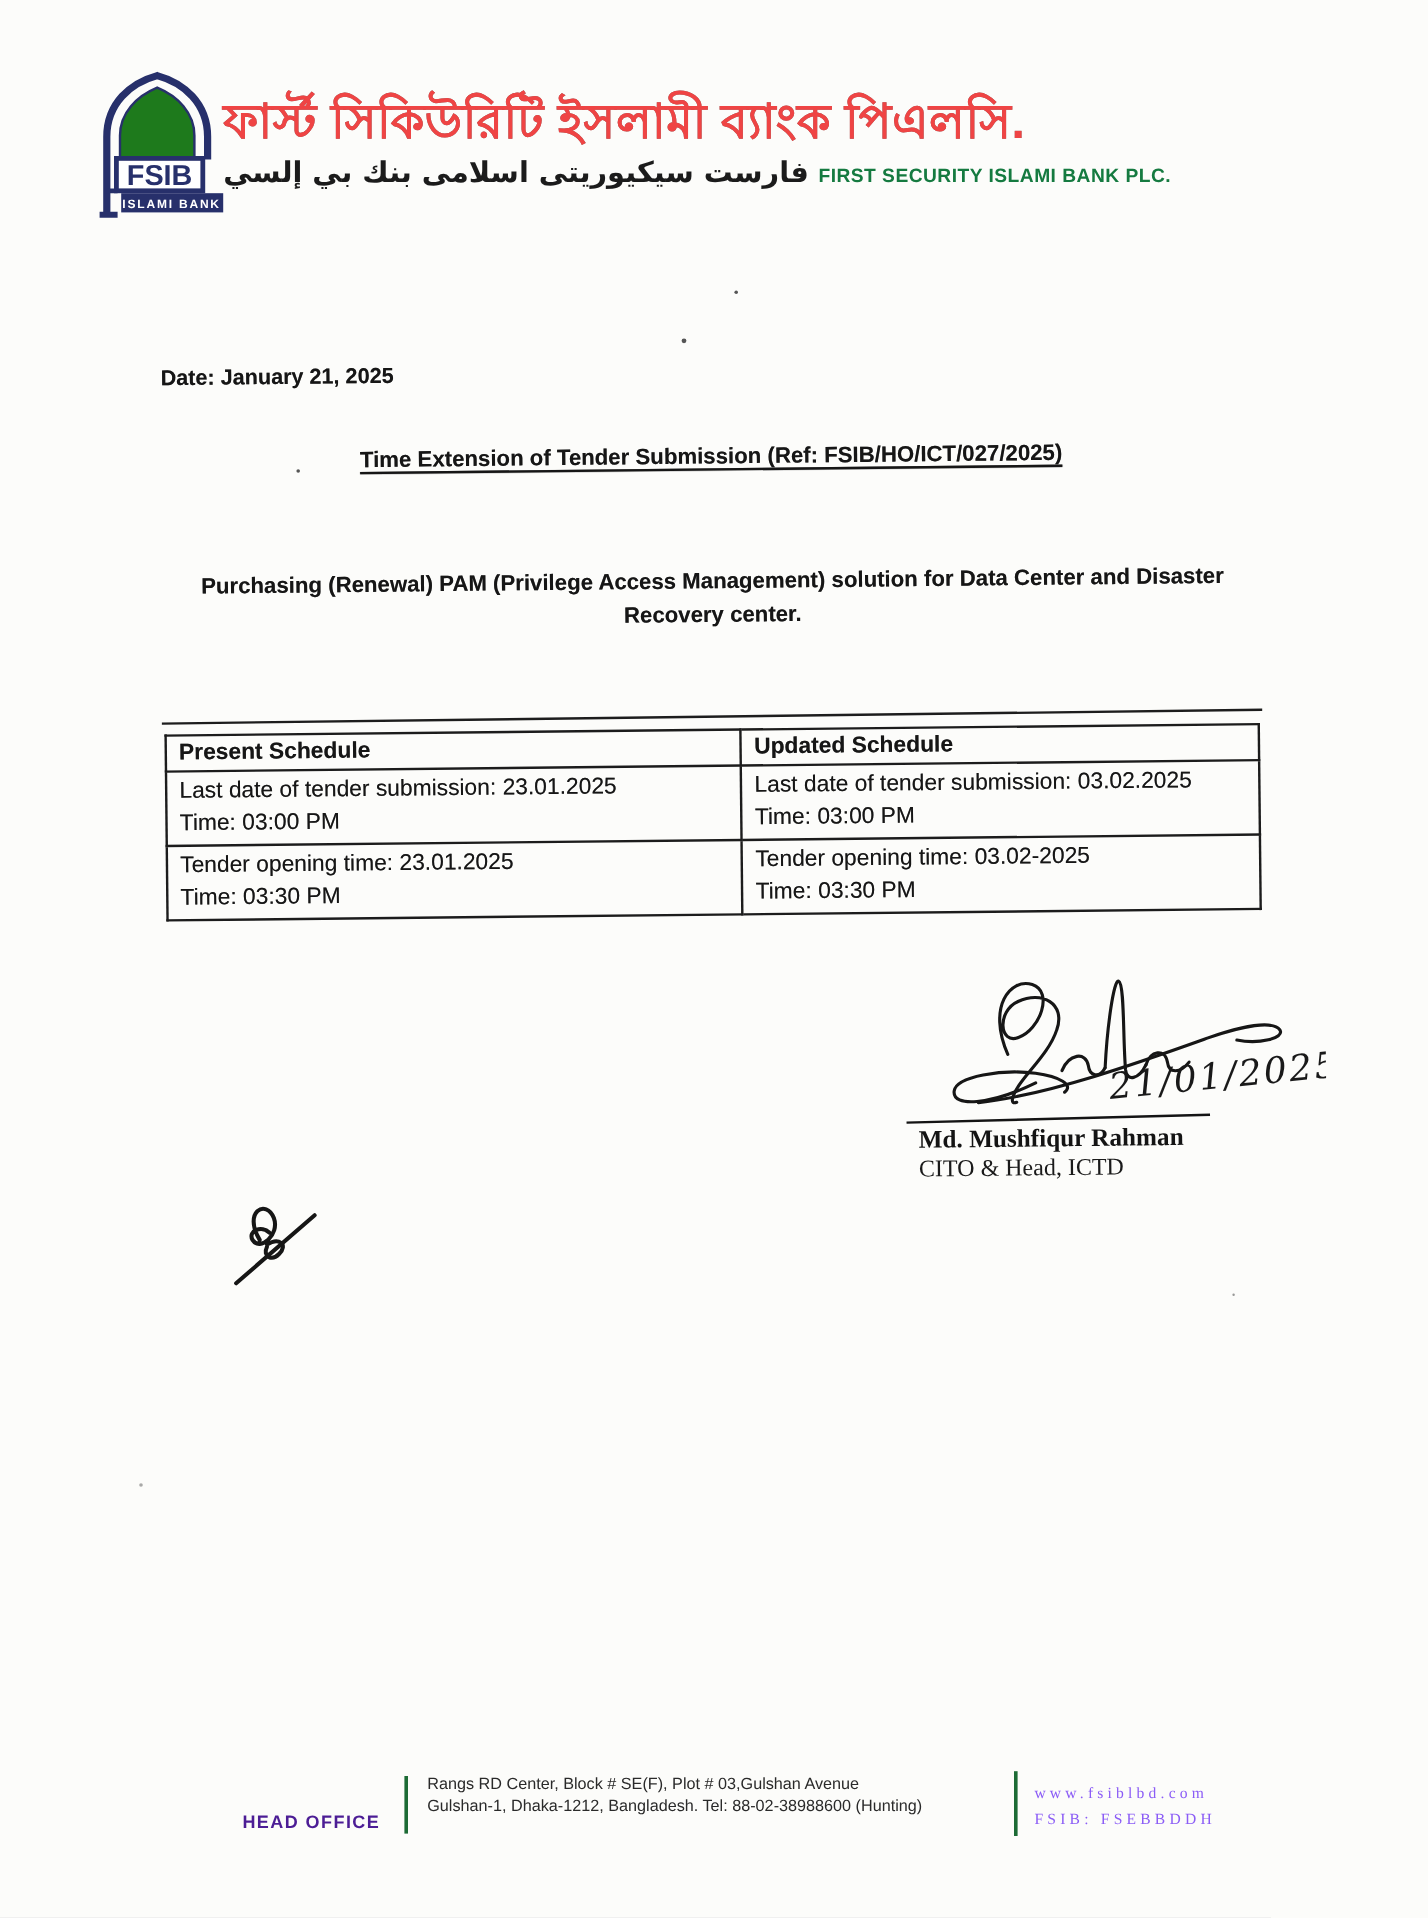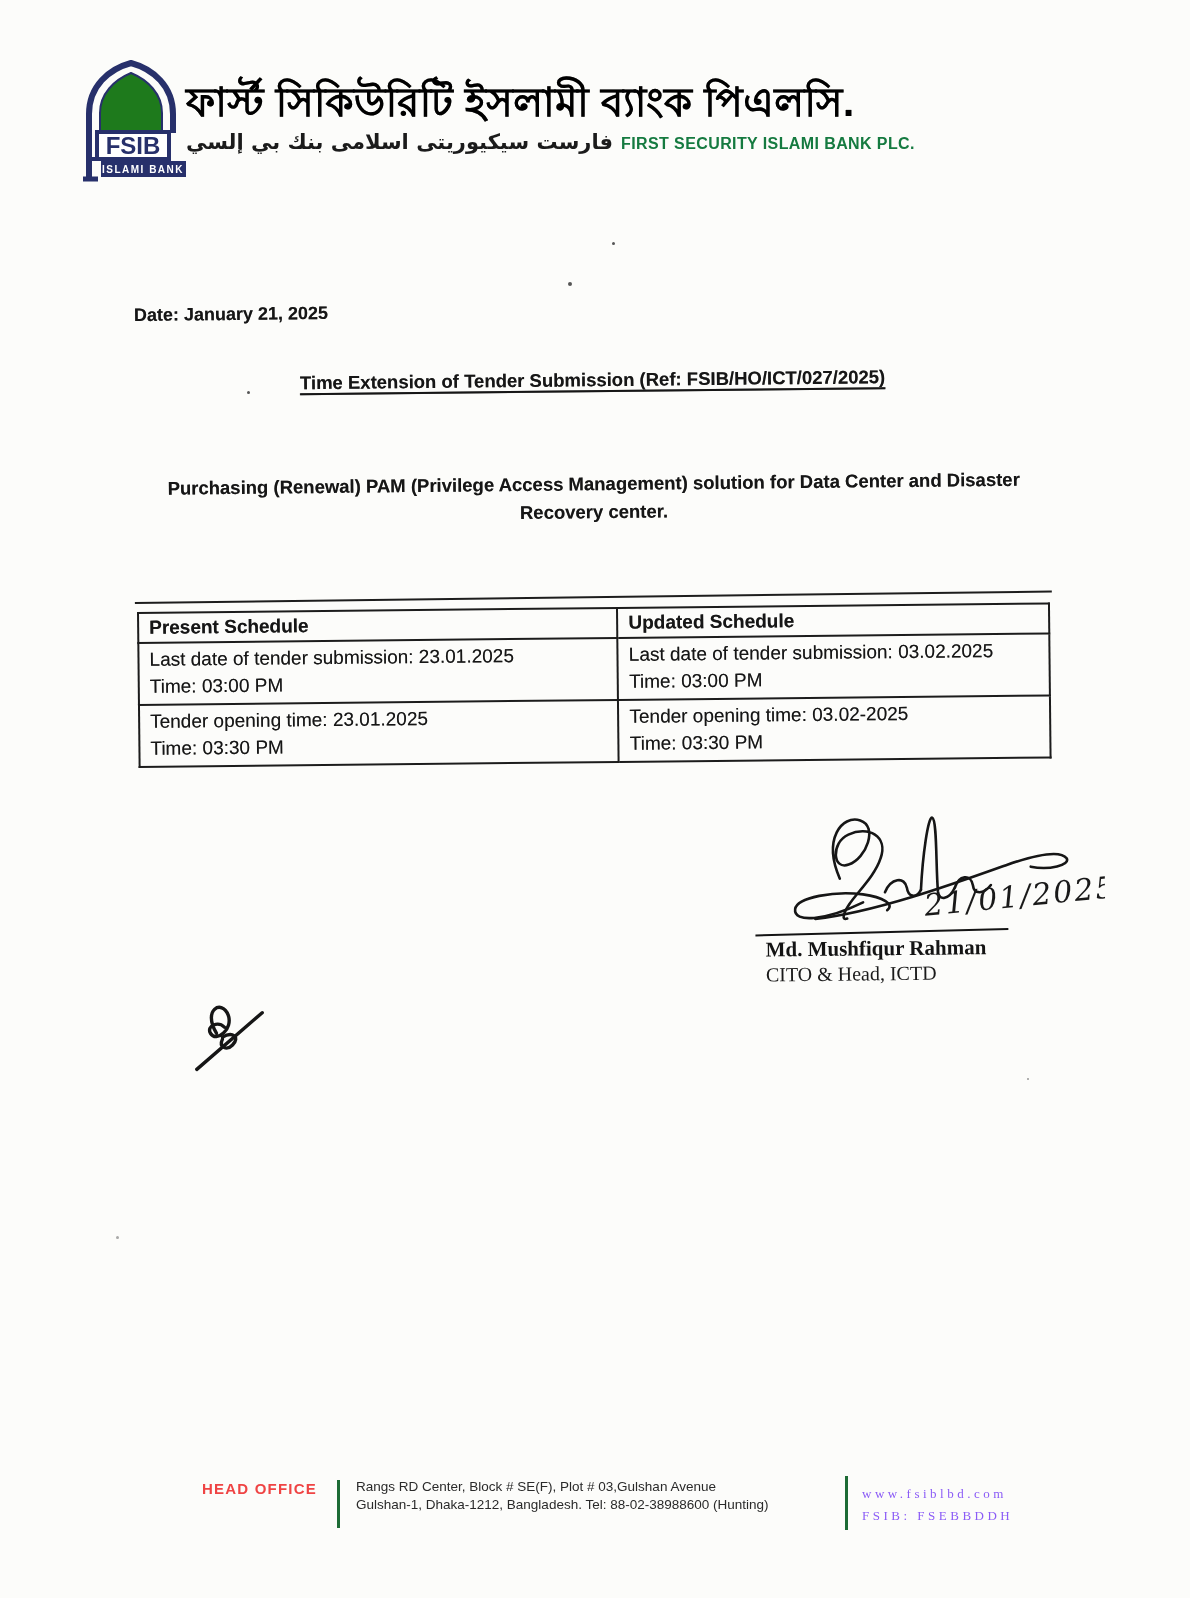--- a/index.html
+++ b/index.html
@@ -10,26 +10,26 @@
     background:#fcfcfa;
     overflow:hidden;
     font-family:"Liberation Sans","DejaVu Sans",sans-serif;
     color:#161616;
   }
   
   .letterhead{position:absolute;left:0;top:0;width:100%;height:220px;}
   .logo{position:absolute;left:74px;top:56px;width:114px;height:126px;}
   .brand{position:absolute;left:186px;top:76px;width:780px;}
   .brand-bn{
-    font-size:40px;font-weight:bold;letter-spacing:.5px;color:#000000;
+    font-size:40px;font-weight:bold;letter-spacing:.5px;color:#ef4444;
     line-height:52px;white-space:nowrap;
     text-shadow:0 0 .5px rgba(0,0,0,.55);
   }
   .brand-sub{margin-top:2px;white-space:nowrap;display:flex;align-items:baseline;gap:8px;}
-  .brand-ar{font-family:"DejaVu Sans",sans-serif;font-size:21px;font-weight:bold;color:#1b1b1b;direction:rtl;}
+  .brand-ar{font-family:"DejaVu Sans",sans-serif;font-size:24px;font-weight:bold;color:#1b1b1b;direction:rtl;}
   .brand-en{font-size:16px;font-weight:bold;letter-spacing:.4px;}
   
   .tilt{position:absolute;left:0;top:0;width:100%;height:100%;
         transform:rotate(-0.6deg);transform-origin:137px 612px;}
   .date-line{position:absolute;left:137px;top:305px;font-size:18px;font-weight:bold;
              text-shadow:0 0 .4px rgba(0,0,0,.5);}
   .subject{position:absolute;left:0;top:374px;width:1190px;text-align:center;
            font-size:18.5px;font-weight:bold;text-shadow:0 0 .4px rgba(0,0,0,.5);}
   .subject span{text-decoration:underline;text-underline-offset:4px;text-decoration-thickness:2px;}
   .body-par{position:absolute;left:95px;top:475px;width:1000px;text-align:center;
@@ -53,22 +53,22 @@
             transform:rotate(-0.9deg);}
   .sig-name{position:absolute;left:762px;top:944px;
             font-family:"Liberation Serif","DejaVu Serif",serif;
             font-size:21px;font-weight:bold;color:#141414;}
   .sig-title{position:absolute;left:762px;top:970px;
              font-family:"Liberation Serif","DejaVu Serif",serif;
              font-size:20px;color:#1a1a1a;}
   .initials-svg{position:absolute;left:170px;top:992px;}
   
   .footer{position:absolute;left:0;top:1470px;width:100%;height:100px;}
-  .head-office{position:absolute;left:202px;top:10px;font-size:15px;font-weight:bold;
-               letter-spacing:1.2px;color:#ef4444;}
+  .head-office{position:absolute;left:202px;top:40px;font-size:15px;font-weight:bold;
+               letter-spacing:1.2px;color:#4c1d95;}
   .fbar{position:absolute;width:3px;background:#1d6b35;}
   .fbar1{left:337px;top:10px;height:48px;}
   .fbar2{left:845px;top:6px;height:54px;}
   .f-address{position:absolute;left:356px;top:8px;width:468px;text-align:left;
              font-size:13.5px;line-height:17.5px;color:#2a2a2a;}
   .f-right{position:absolute;left:862px;top:13px;font-size:13px;line-height:22px;
            letter-spacing:3.5px;color:#8b5cf6;white-space:nowrap;font-family:Liberation Serif, serif;}
   
   .speck{position:absolute;border-radius:50%;background:#555;}
 </style>

